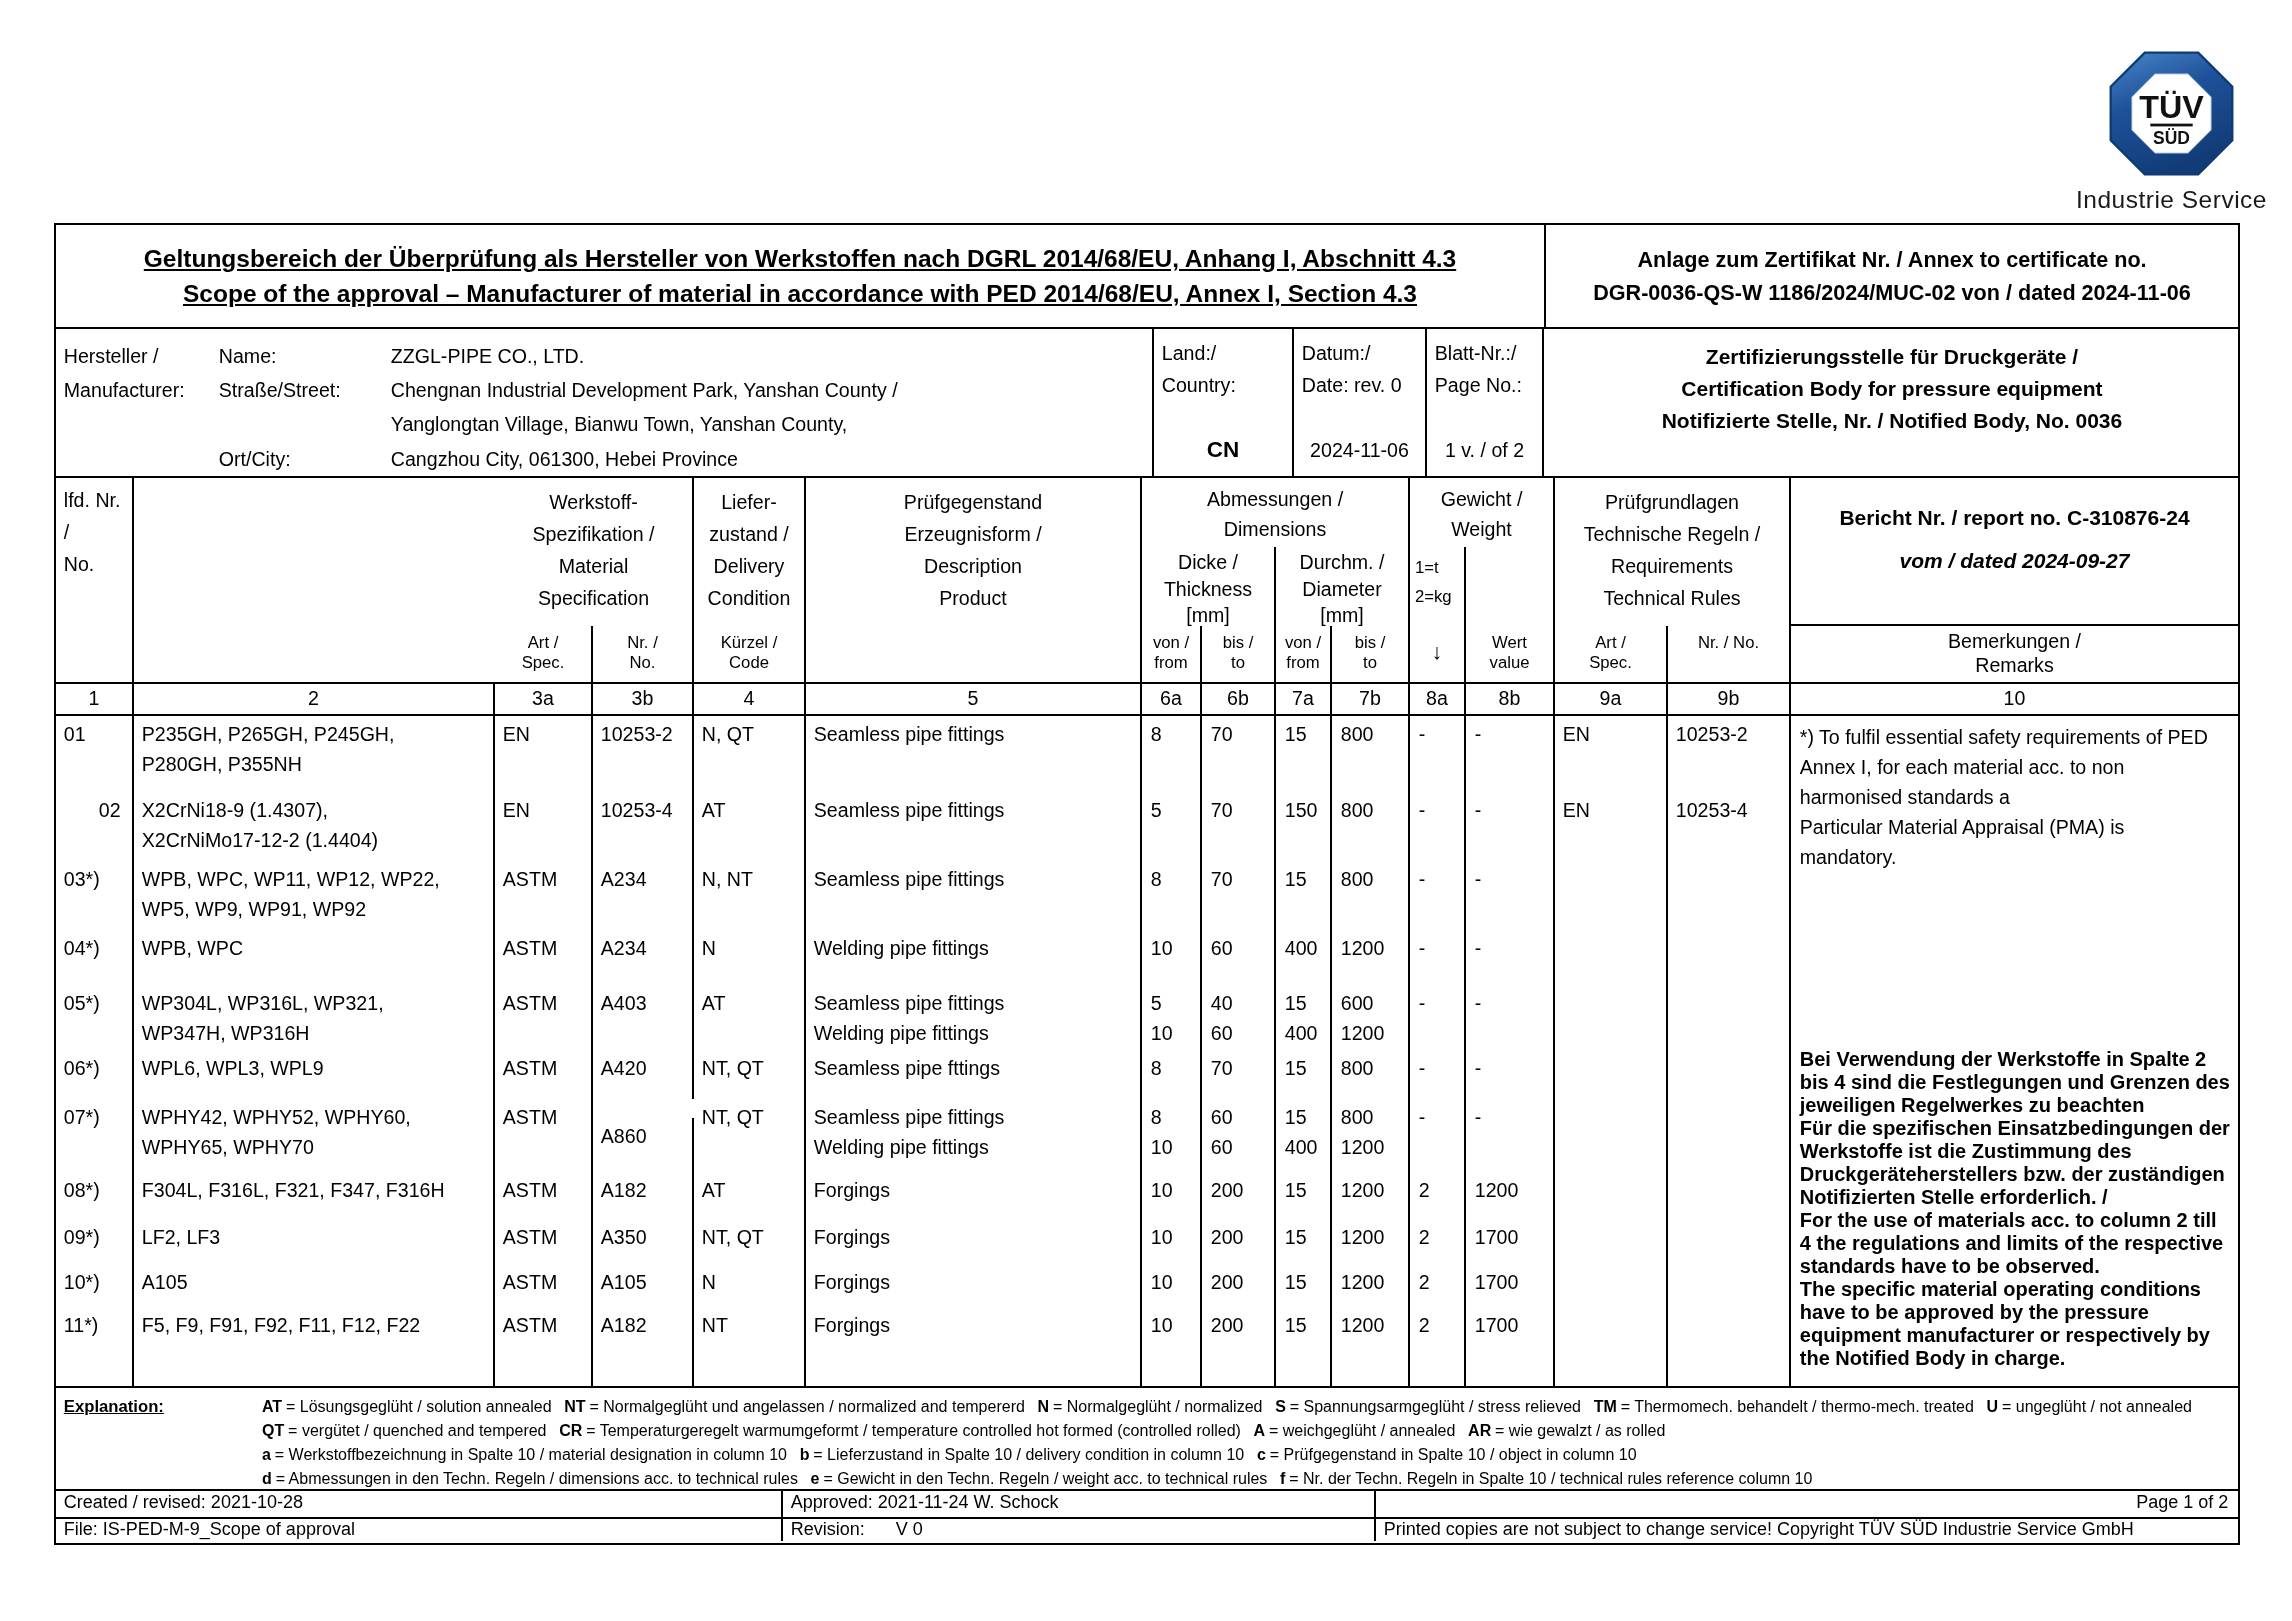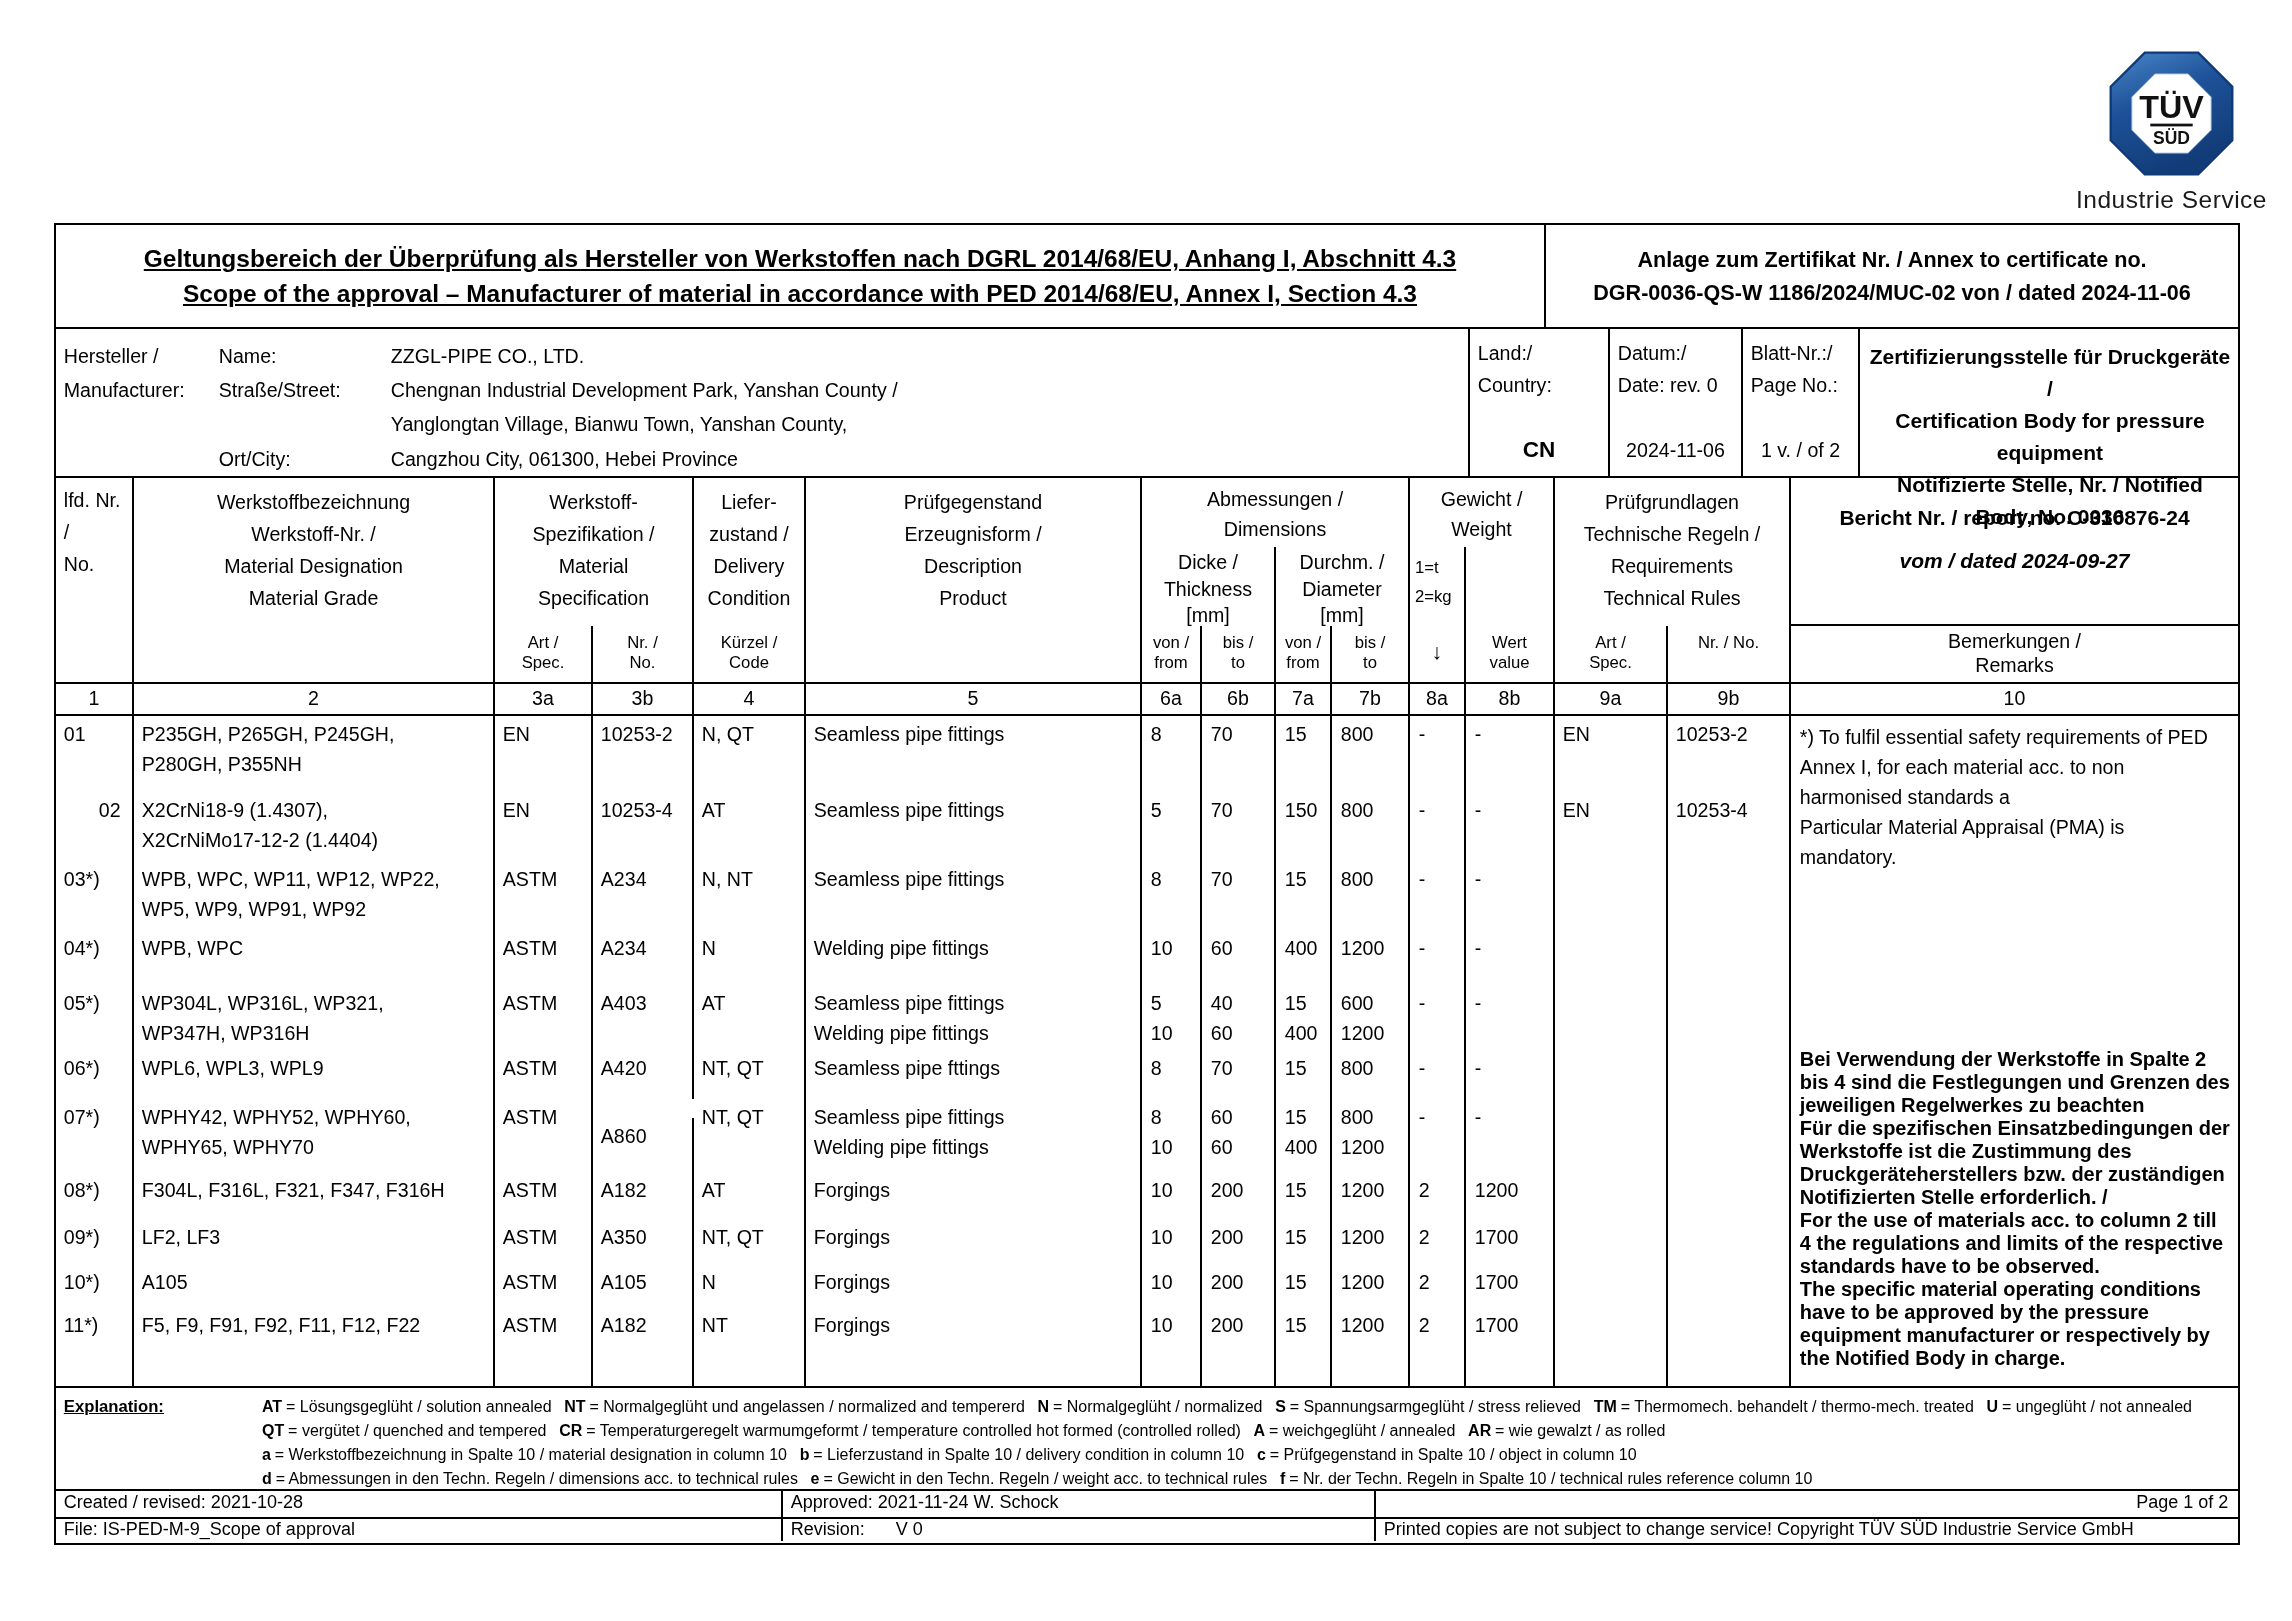--- a/index.html
+++ b/index.html
@@ -16,21 +16,21 @@
 
   
   .hdr { display:flex; height:102px; }
   .hdr-title { width:1488px; text-align:center; padding-top:15.7px;text-decoration:underline; }
   .hdr-title div { font-weight:bold; font-size:24.5px; line-height:35px; }
   .hdr-annex { flex:1; border-left:2px solid #000; text-align:center; padding-top:17.6px; }
   .hdr-annex div { font-weight:bold; font-size:21.6px; line-height:33px; }
 
   
   .mfr { display:flex; height:149px; border-top:2px solid #000; font-size:19.6px; }
-  .mfr-main { width:1412px; display:grid; grid-template-columns:155px 172px 1fr; padding:9.8px 0 0 7.8px; line-height:34px; }
+  .mfr-main { width:1096px; display:grid; grid-template-columns:155px 172px 1fr; padding:9.8px 0 0 7.8px; line-height:34px; }
   .mfr-cell { border-left:2px solid #000; position:relative; padding:7.8px 5.9px 0 7.8px; line-height:32px; }
   .m-land { width:140px; }
   .m-date { width:133px; }
   .m-page { width:117px; }
   .m-cert { flex:1; text-align:center; padding-top:11.8px; }
   .m-cert div { font-weight:bold; font-size:21px; line-height:32px; }
   .m-bottom { position:absolute; bottom:9.8px; left:0; right:0; text-align:center; }
   .m-cn { font-weight:bold; font-size:22.5px; }
 
   
@@ -162,26 +162,20 @@
         <div>Notifizierte Stelle, Nr. / Notified Body, No. 0036</div>
       </div>
     </div>
 
     <div class="tablegrid" id="table-grid">
       <div class="hcell h-no">
           <div>lfd. Nr.</div>
           <div>/</div>
           <div>No.</div>
         </div>
-      <div class="hcell h-des">
-          <div>Werkstoffbezeichnung</div>
-          <div>Werkstoff-Nr. /</div>
-          <div>Material Designation</div>
-          <div>Material Grade</div>
-        </div>
       <div class="hcell h-specgrp">
           <div>Werkstoff-</div>
           <div>Spezifikation /</div>
           <div>Material</div>
           <div>Specification</div>
         </div>
       <div class="hcell h-spec-a sub">
           <div>Art /</div>
           <div>Spec.</div>
         </div>

